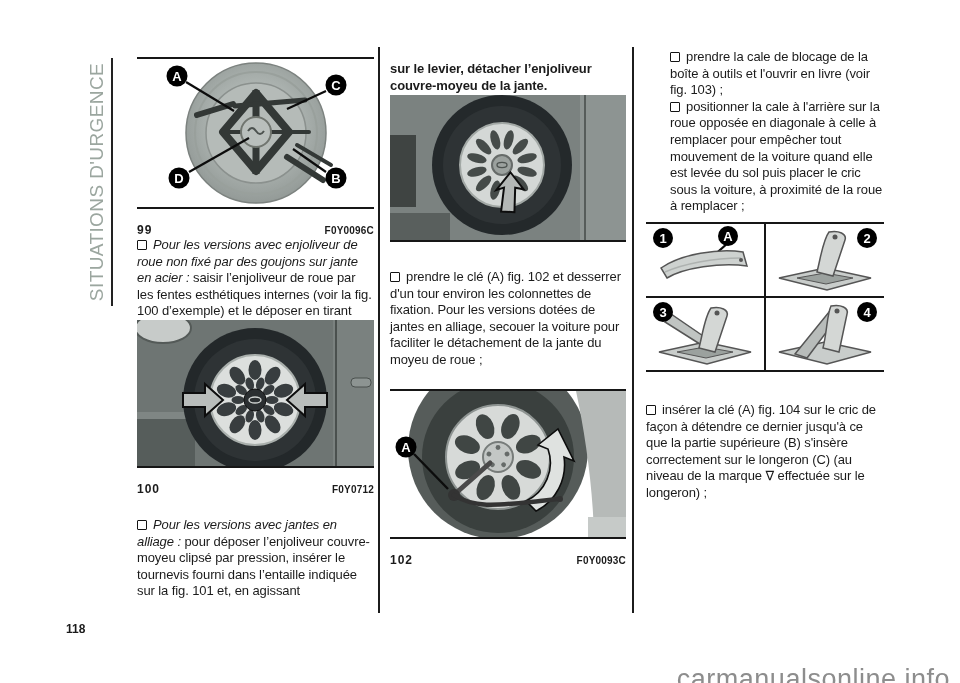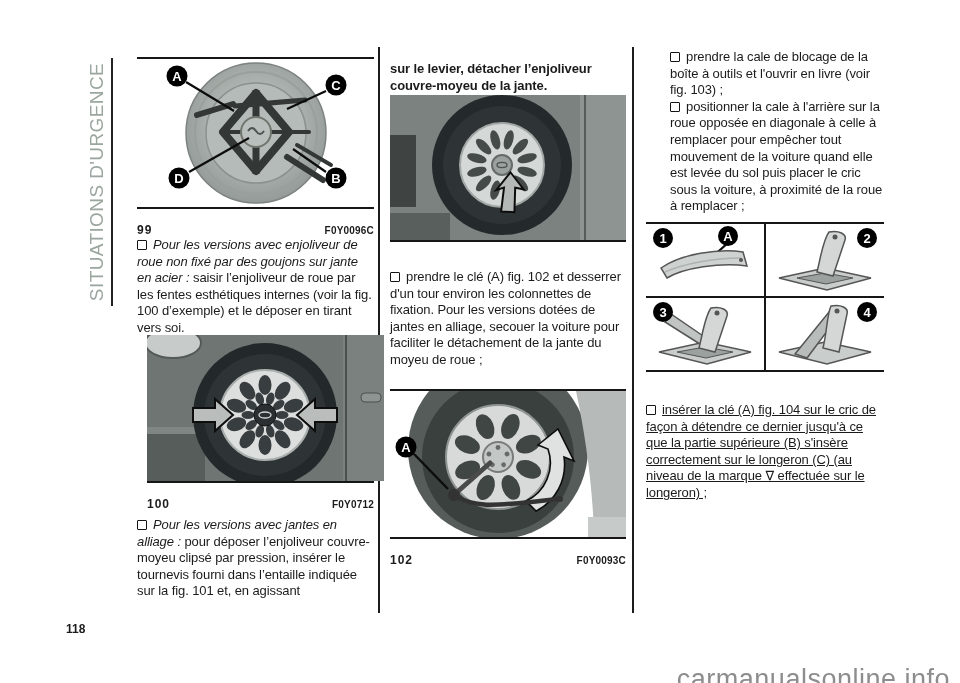--- a/index.html
+++ b/index.html
@@ -106,21 +106,21 @@
       <div class="fig-caption">
         <span class="fig-num">99</span>
         <span class="fig-code">F0Y0096C</span>
       </div>
     </div>
 
     <div style="top:237px;">
       <p class="body"><span class="bullet"></span><span class="it">Pour les versions avec enjoliveur de roue non fixé par des goujons sur jante en acier :</span><span> saisir l’enjoliveur de roue par les fentes esthétiques internes (voir la fig. 100 d’exemple) et le déposer en tirant vers soi.</span></p>
     </div>
 
-    <div class="figure" style="top:335px;margin-left:10px;">
+    <div class="figure" style="top:320px;">
       <svg width="237" height="146" viewBox="0 0 237 146">
         <rect width="237" height="146" fill="#6e7573"></rect>
         <rect x="196" width="41" height="146" fill="#7a817f"></rect>
         <line x1="199" y1="0" x2="199" y2="146" stroke="#4a504e" stroke-width="2"></line>
         <rect x="214" y="58" width="20" height="9" rx="4" fill="#8d9492" stroke="#4a504e"></rect>
         <ellipse cx="26" cy="8" rx="28" ry="15" fill="#c7cbc9" stroke="#545a58" stroke-width="2"></ellipse>
         <rect x="0" y="98" width="58" height="48" fill="#565d5b"></rect>
         <rect x="0" y="92" width="52" height="7" fill="#7f8684"></rect>
         <circle cx="118" cy="80" r="72" fill="#23282a"></circle>
         <circle cx="118" cy="80" r="61" fill="#2e3335"></circle>
@@ -298,19 +298,19 @@
               <path d="M6,50 L52,40 L98,50 L54,62 Z" fill="#c9cdcb" stroke="#555" stroke-width="1.5"></path>
               <path d="M22,52 L56,10 L64,16 L34,56 Z" fill="#b8bcba" stroke="#555" stroke-width="1.5"></path>
               <path d="M58,4 C68,2 76,6 74,12 L66,50 L50,46 C54,30 54,12 58,4 Z" fill="#d4d7d5" stroke="#555" stroke-width="1.5"></path>
               <circle cx="64" cy="9" r="2.5" fill="#555"></circle>
             </svg>
           </div>
         </div>
       </div>
     </div>
 
-    <div style="top:402px;text-decoration:underline;">
+    <div style="top:402px;">
       <p class="body"><span class="bullet"></span><span>insérer la clé (A) fig. 104 sur le cric de façon à détendre ce dernier jusqu'à ce que la partie supérieure (B) s'insère correctement sur le longeron (C) (au niveau de la marque ∇ effectuée sur le longeron) ;</span></p>
     </div>
   </div>
 
   <div class="watermark">carmanualsonline.info</div>
 </div>
 
 </body></html>

